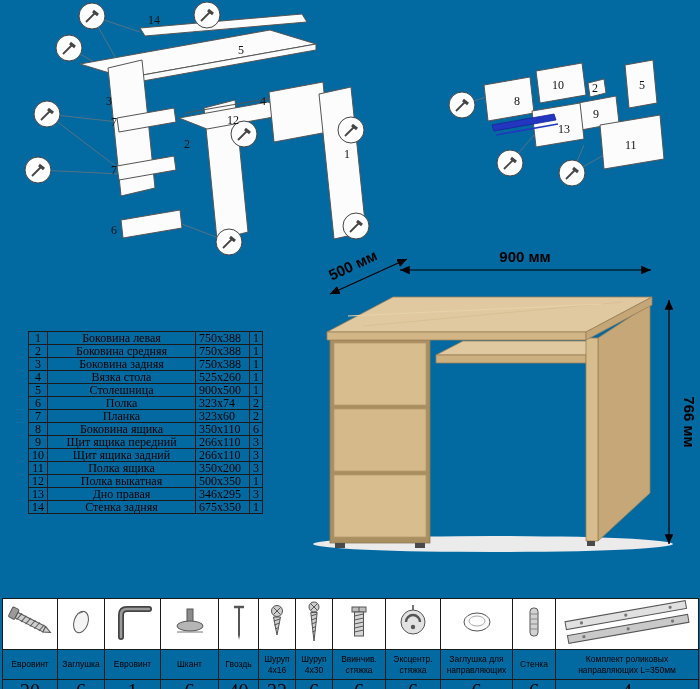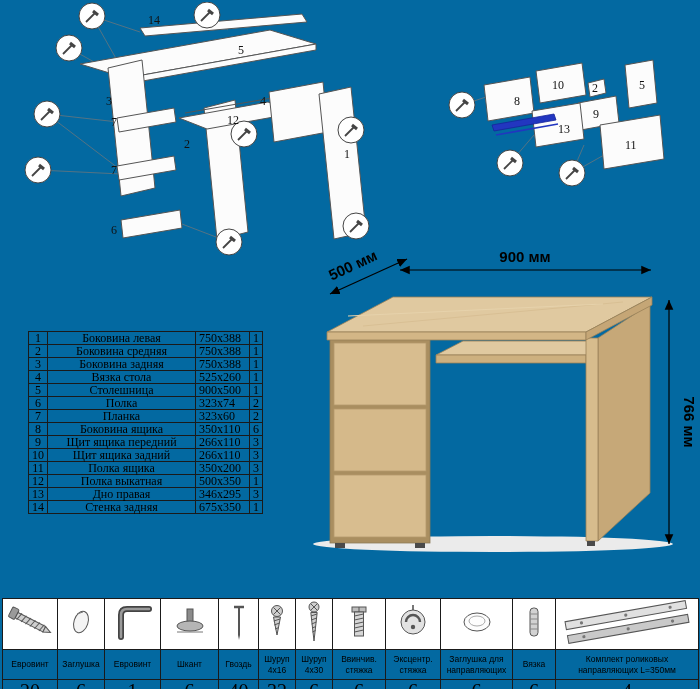--- a/index.html
+++ b/index.html
@@ -423,21 +423,21 @@
         <td class="hw-label-cell">Евровинт</td>
         <td class="hw-label-cell">Заглушка</td>
         <td class="hw-label-cell">Евровинт</td>
         <td class="hw-label-cell">Шкант</td>
         <td class="hw-label-cell">Гвоздь</td>
         <td class="hw-label-cell">Шуруп 4x16</td>
         <td class="hw-label-cell">Шуруп 4x30</td>
         <td class="hw-label-cell">Ввинчив. стяжка</td>
         <td class="hw-label-cell">Эксцентр. стяжка</td>
         <td class="hw-label-cell">Заглушка для направляющих</td>
-        <td class="hw-label-cell">Вязка</td>
+        <td class="hw-label-cell">Стенка</td>
         <td class="hw-label-cell">Комплект роликовых направляющих L=350мм</td>
       </tr>
       <tr>
         <td class="hw-qty-cell">20</td>
         <td class="hw-qty-cell">6</td>
         <td class="hw-qty-cell">1</td>
         <td class="hw-qty-cell">6</td>
         <td class="hw-qty-cell">40</td>
         <td class="hw-qty-cell">32</td>
         <td class="hw-qty-cell">6</td>

